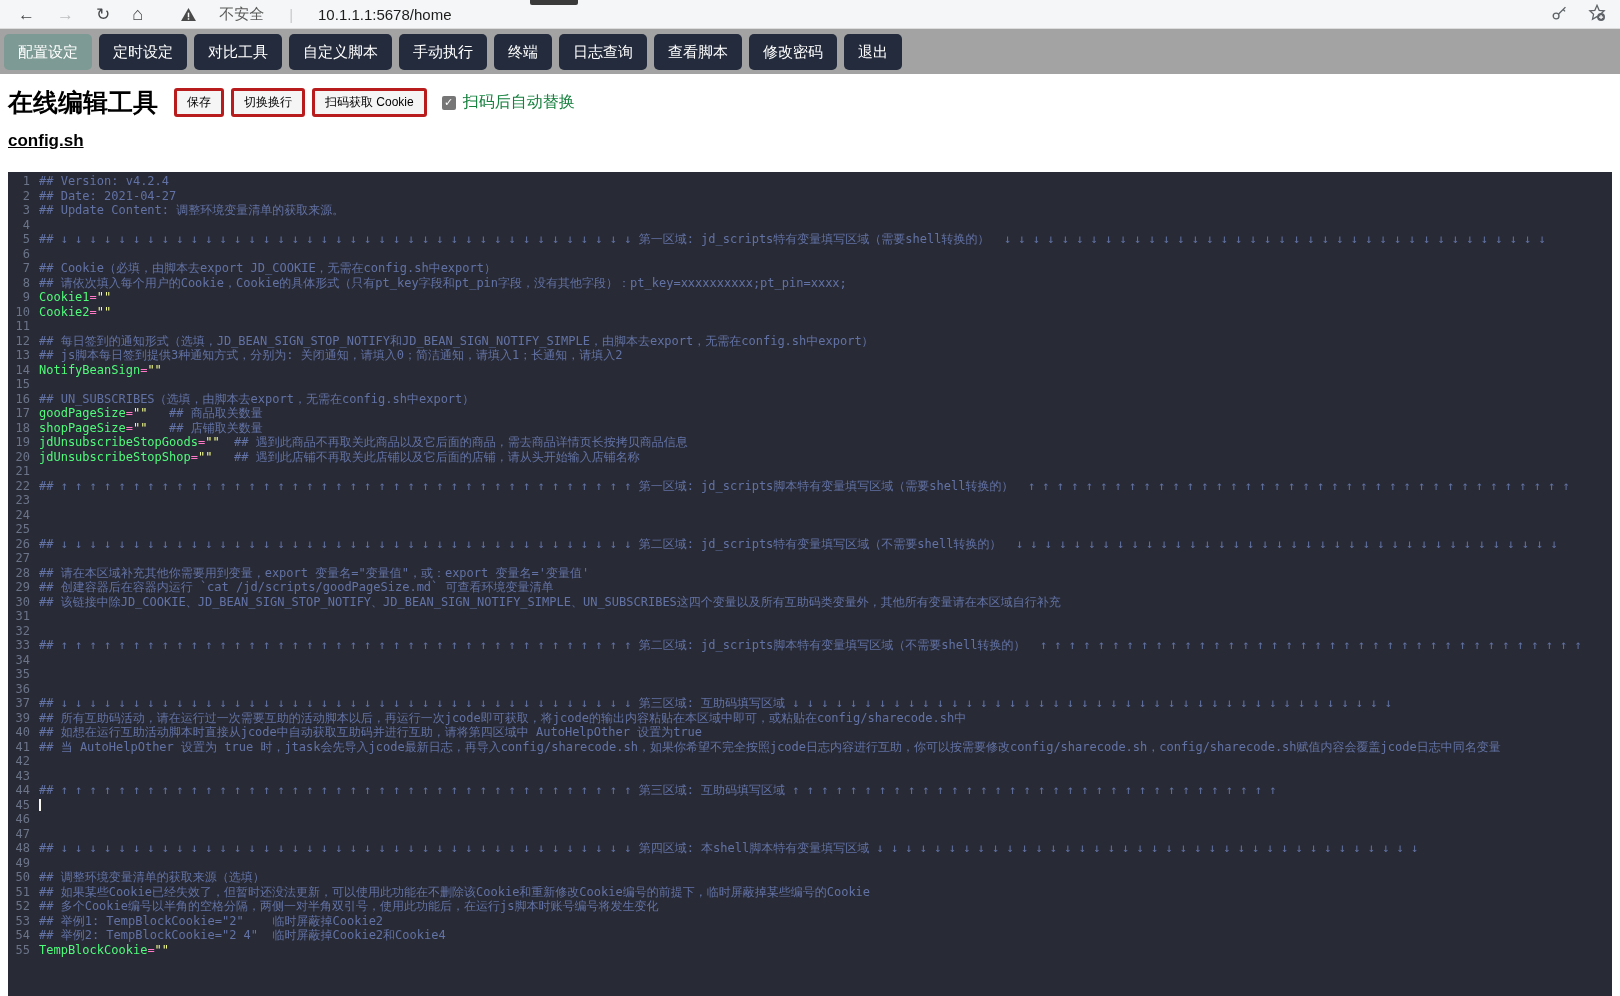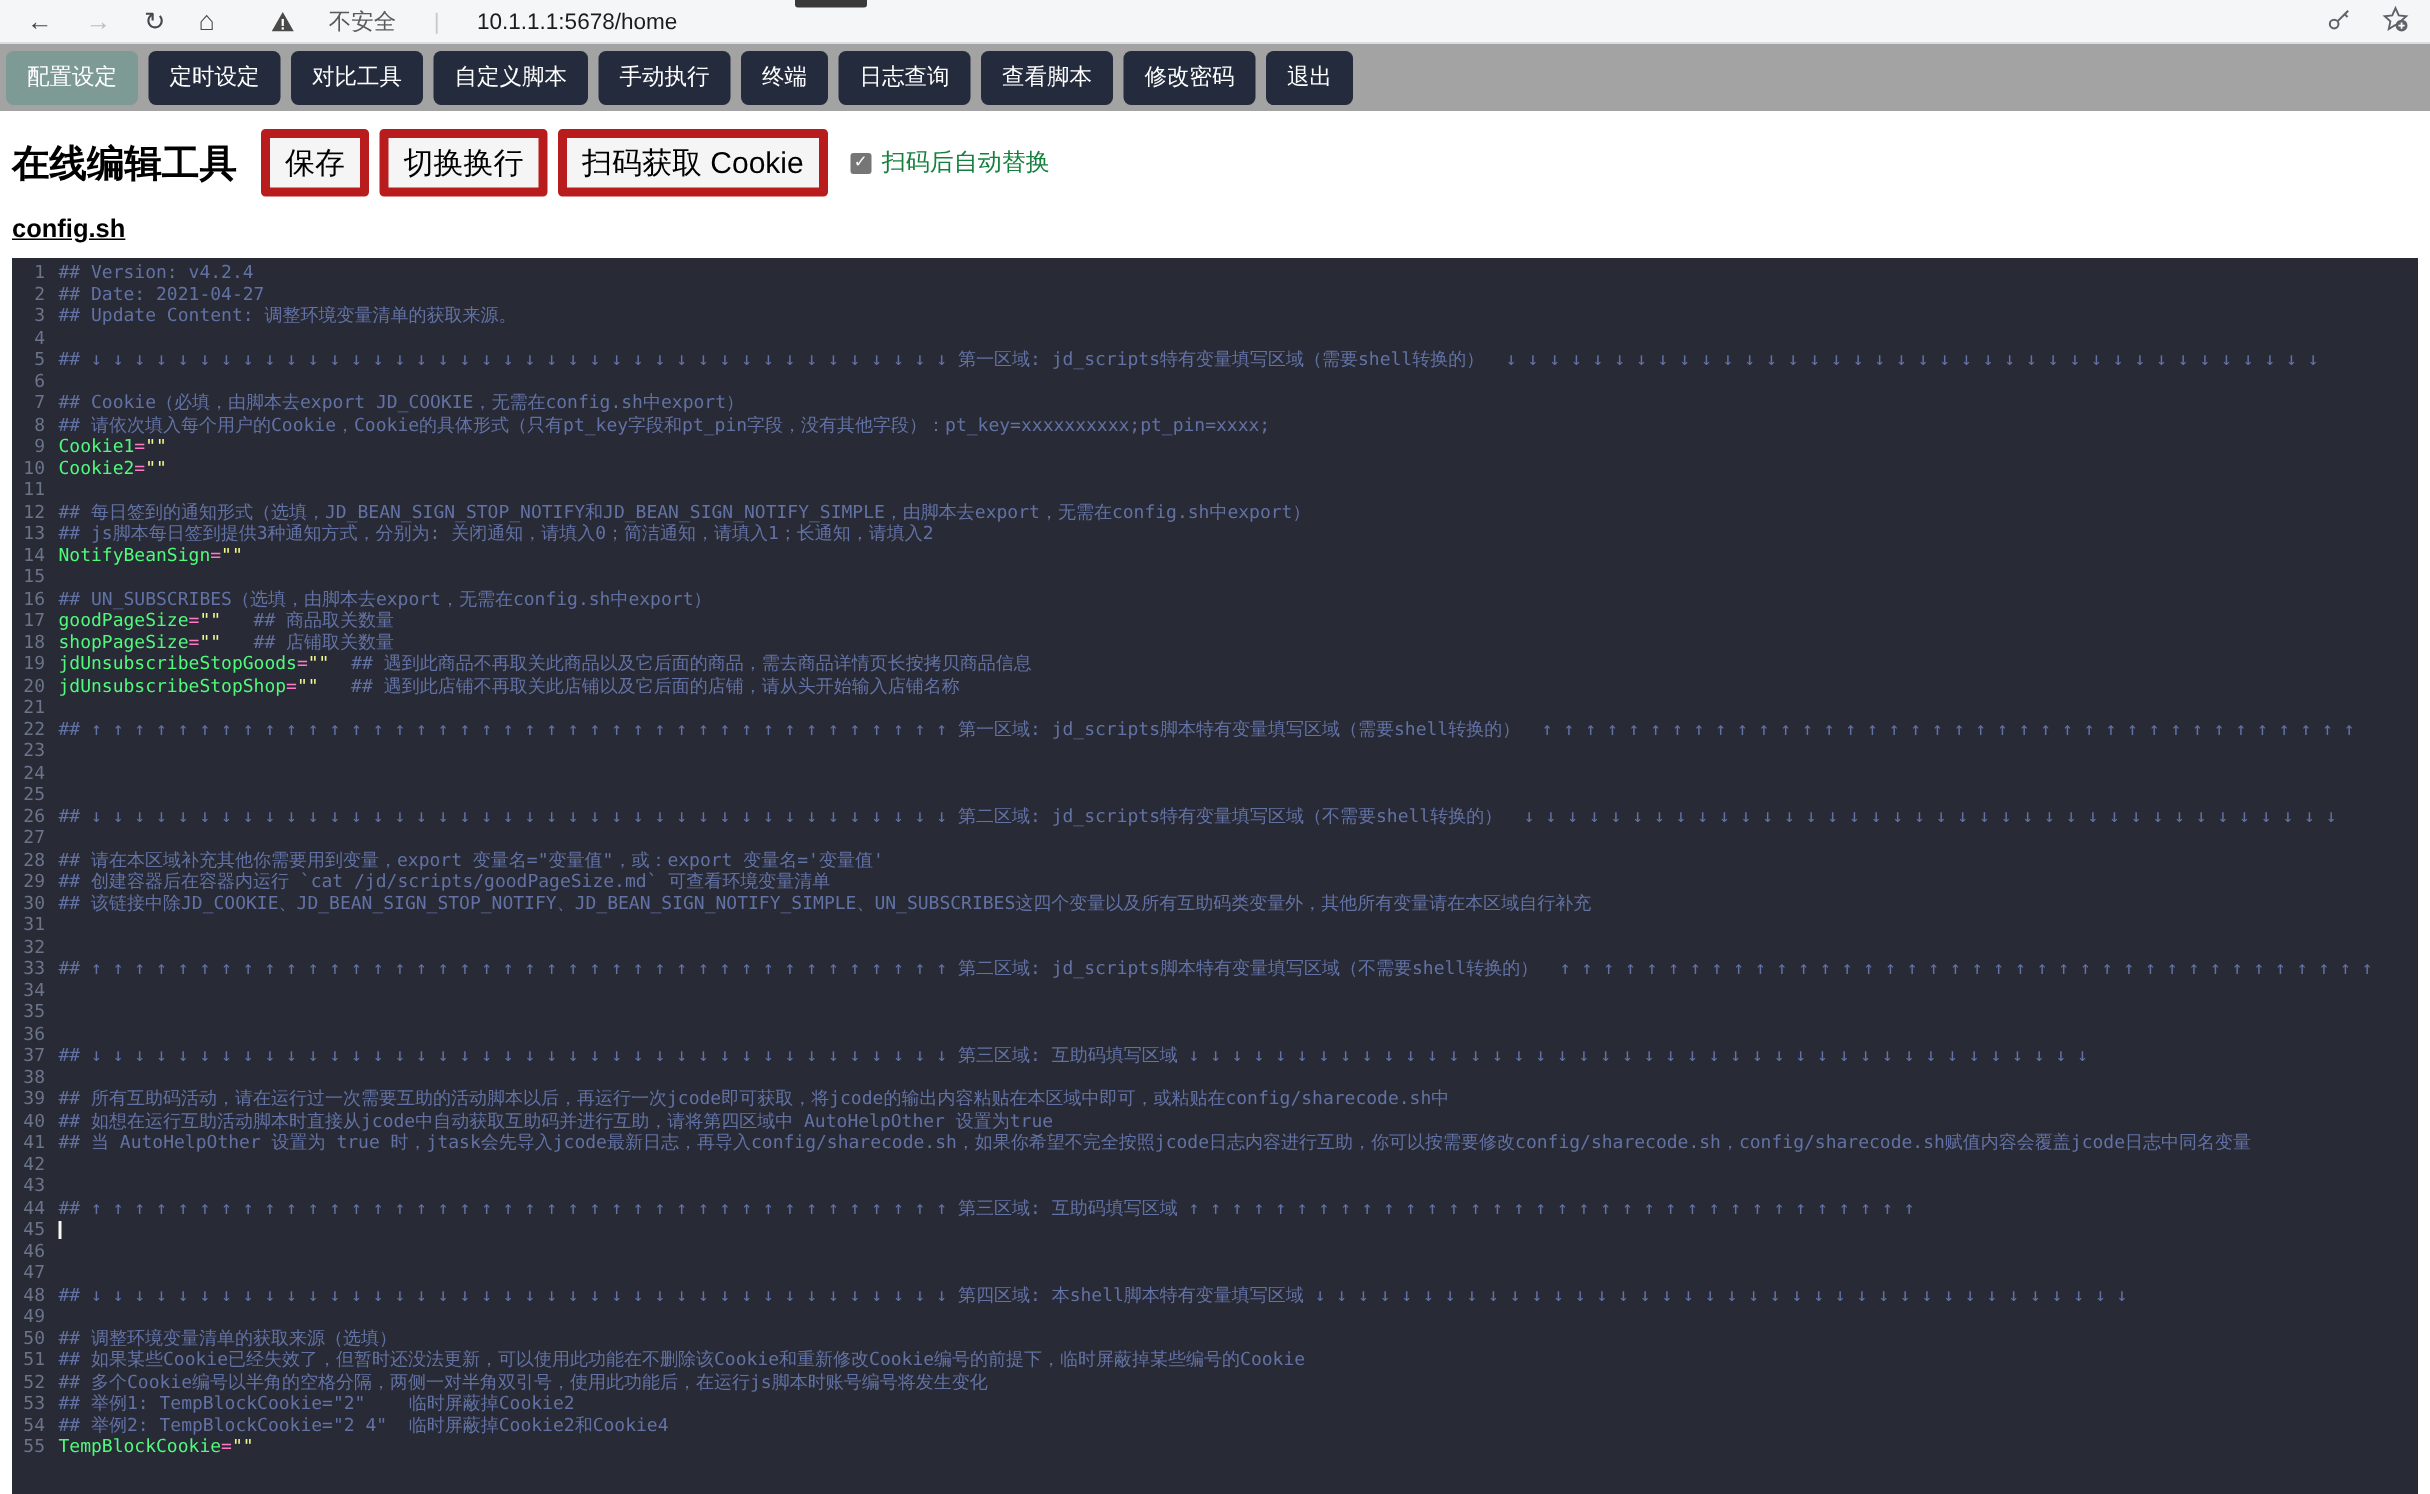--- a/index.html
+++ b/index.html
@@ -31,22 +31,22 @@
   .nav-btn{
     border:none;border-radius:5px;background:var(--nav-bg,#232b3c);color:#fff;
     font-family:"Liberation Sans", sans-serif;font-size:15px;
     padding:9px 14px;line-height:1.2;cursor:pointer;
   }
   .nav-btn.active{background:var(--nav-active,#7d9a94);}
   
   .tool-row{display:flex;align-items:center;margin:12px 8px 0 8px;}
   .page-title{font-size:25px;font-weight:bold;color:#000;margin:0 16px 0 0;}
   .tbtn{
-    background:#f5f5f5;border:6px solid #b91c1c;border-radius:3px;
-    font-family:"Liberation Sans", sans-serif;font-size:20px;color:#000;
+    background:#f5f5f5;border:3px solid #b91c1c;border-radius:3px;
+    font-family:"Liberation Sans", sans-serif;font-size:12px;color:#000;
     padding:3px 10px;margin-right:7px;cursor:pointer;
   }
   .chk-wrap{display:flex;align-items:center;margin-left:8px;gap:7px;}
   .chk{
     width:14px;height:14px;background:#767676;border-radius:2px;
     display:inline-flex;align-items:center;justify-content:center;
     color:#fff;font-size:11px;line-height:1;cursor:pointer;
   }
   .chk-label{font-size:16px;color:#15803d;}
   .file-name{font-size:17px;font-weight:bold;color:#000;margin:12px 8px 0 8px;text-decoration:underline;}
@@ -164,21 +164,20 @@
       <div class="cm-line"><span class="ln">28</span><span class="cm-code"><span class="tk-c">## 请在本区域补充其他你需要用到变量，export 变量名="变量值"，或：export 变量名='变量值'</span></span></div>
       <div class="cm-line"><span class="ln">29</span><span class="cm-code"><span class="tk-c">## 创建容器后在容器内运行 `cat /jd/scripts/goodPageSize.md` 可查看环境变量清单</span></span></div>
       <div class="cm-line"><span class="ln">30</span><span class="cm-code"><span class="tk-c">## 该链接中除JD_COOKIE、JD_BEAN_SIGN_STOP_NOTIFY、JD_BEAN_SIGN_NOTIFY_SIMPLE、UN_SUBSCRIBES这四个变量以及所有互助码类变量外，其他所有变量请在本区域自行补充</span></span></div>
       <div class="cm-line"><span class="ln">31</span><span class="cm-code"></span></div>
       <div class="cm-line"><span class="ln">32</span><span class="cm-code"></span></div>
       <div class="cm-line"><span class="ln">33</span><span class="cm-code"><span class="tk-c">## ↑ ↑ ↑ ↑ ↑ ↑ ↑ ↑ ↑ ↑ ↑ ↑ ↑ ↑ ↑ ↑ ↑ ↑ ↑ ↑ ↑ ↑ ↑ ↑ ↑ ↑ ↑ ↑ ↑ ↑ ↑ ↑ ↑ ↑ ↑ ↑ ↑ ↑ ↑ ↑ 第二区域: jd_scripts脚本特有变量填写区域（不需要shell转换的）  ↑ ↑ ↑ ↑ ↑ ↑ ↑ ↑ ↑ ↑ ↑ ↑ ↑ ↑ ↑ ↑ ↑ ↑ ↑ ↑ ↑ ↑ ↑ ↑ ↑ ↑ ↑ ↑ ↑ ↑ ↑ ↑ ↑ ↑ ↑ ↑ ↑ ↑</span></span></div>
       <div class="cm-line"><span class="ln">34</span><span class="cm-code"></span></div>
       <div class="cm-line"><span class="ln">35</span><span class="cm-code"></span></div>
       <div class="cm-line"><span class="ln">36</span><span class="cm-code"></span></div>
       <div class="cm-line"><span class="ln">37</span><span class="cm-code"><span class="tk-c">## ↓ ↓ ↓ ↓ ↓ ↓ ↓ ↓ ↓ ↓ ↓ ↓ ↓ ↓ ↓ ↓ ↓ ↓ ↓ ↓ ↓ ↓ ↓ ↓ ↓ ↓ ↓ ↓ ↓ ↓ ↓ ↓ ↓ ↓ ↓ ↓ ↓ ↓ ↓ ↓ 第三区域: 互助码填写区域 ↓ ↓ ↓ ↓ ↓ ↓ ↓ ↓ ↓ ↓ ↓ ↓ ↓ ↓ ↓ ↓ ↓ ↓ ↓ ↓ ↓ ↓ ↓ ↓ ↓ ↓ ↓ ↓ ↓ ↓ ↓ ↓ ↓ ↓ ↓ ↓ ↓ ↓ ↓ ↓ ↓ ↓</span></span></div>
-      <div class="cm-line"><span class="ln">38</span><span class="cm-code"></span></div>
       <div class="cm-line"><span class="ln">39</span><span class="cm-code"><span class="tk-c">## 所有互助码活动，请在运行过一次需要互助的活动脚本以后，再运行一次jcode即可获取，将jcode的输出内容粘贴在本区域中即可，或粘贴在config/sharecode.sh中</span></span></div>
       <div class="cm-line"><span class="ln">40</span><span class="cm-code"><span class="tk-c">## 如想在运行互助活动脚本时直接从jcode中自动获取互助码并进行互助，请将第四区域中 AutoHelpOther 设置为true</span></span></div>
       <div class="cm-line"><span class="ln">41</span><span class="cm-code"><span class="tk-c">## 当 AutoHelpOther 设置为 true 时，jtask会先导入jcode最新日志，再导入config/sharecode.sh，如果你希望不完全按照jcode日志内容进行互助，你可以按需要修改config/sharecode.sh，config/sharecode.sh赋值内容会覆盖jcode日志中同名变量</span></span></div>
       <div class="cm-line"><span class="ln">42</span><span class="cm-code"></span></div>
       <div class="cm-line"><span class="ln">43</span><span class="cm-code"></span></div>
       <div class="cm-line"><span class="ln">44</span><span class="cm-code"><span class="tk-c">## ↑ ↑ ↑ ↑ ↑ ↑ ↑ ↑ ↑ ↑ ↑ ↑ ↑ ↑ ↑ ↑ ↑ ↑ ↑ ↑ ↑ ↑ ↑ ↑ ↑ ↑ ↑ ↑ ↑ ↑ ↑ ↑ ↑ ↑ ↑ ↑ ↑ ↑ ↑ ↑ 第三区域: 互助码填写区域 ↑ ↑ ↑ ↑ ↑ ↑ ↑ ↑ ↑ ↑ ↑ ↑ ↑ ↑ ↑ ↑ ↑ ↑ ↑ ↑ ↑ ↑ ↑ ↑ ↑ ↑ ↑ ↑ ↑ ↑ ↑ ↑ ↑ ↑</span></span></div>
       <div class="cm-line"><span class="ln">45</span><span class="cm-code"><span class="cursor"></span></span></div>
       <div class="cm-line"><span class="ln">46</span><span class="cm-code"></span></div>
       <div class="cm-line"><span class="ln">47</span><span class="cm-code"></span></div>
       <div class="cm-line"><span class="ln">48</span><span class="cm-code"><span class="tk-c">## ↓ ↓ ↓ ↓ ↓ ↓ ↓ ↓ ↓ ↓ ↓ ↓ ↓ ↓ ↓ ↓ ↓ ↓ ↓ ↓ ↓ ↓ ↓ ↓ ↓ ↓ ↓ ↓ ↓ ↓ ↓ ↓ ↓ ↓ ↓ ↓ ↓ ↓ ↓ ↓ 第四区域: 本shell脚本特有变量填写区域 ↓ ↓ ↓ ↓ ↓ ↓ ↓ ↓ ↓ ↓ ↓ ↓ ↓ ↓ ↓ ↓ ↓ ↓ ↓ ↓ ↓ ↓ ↓ ↓ ↓ ↓ ↓ ↓ ↓ ↓ ↓ ↓ ↓ ↓ ↓ ↓ ↓ ↓</span></span></div>

